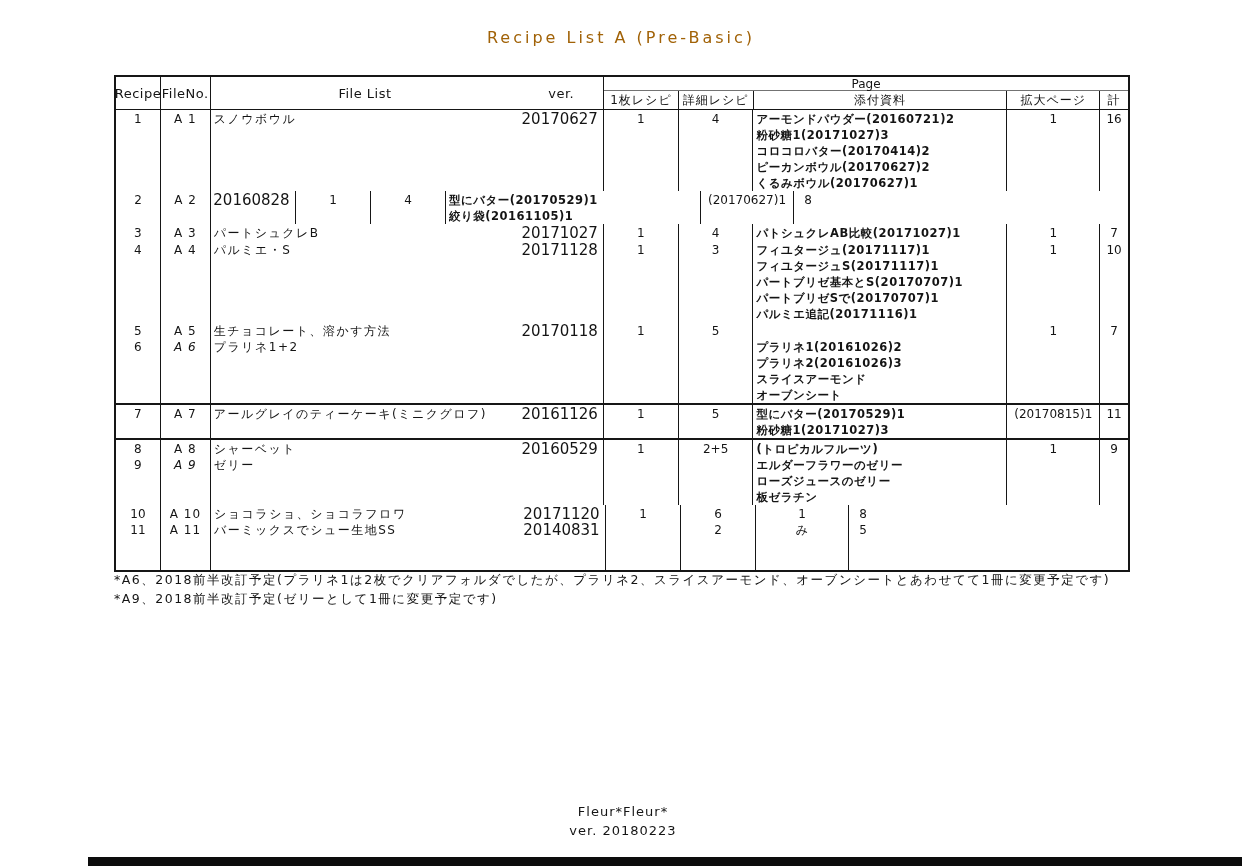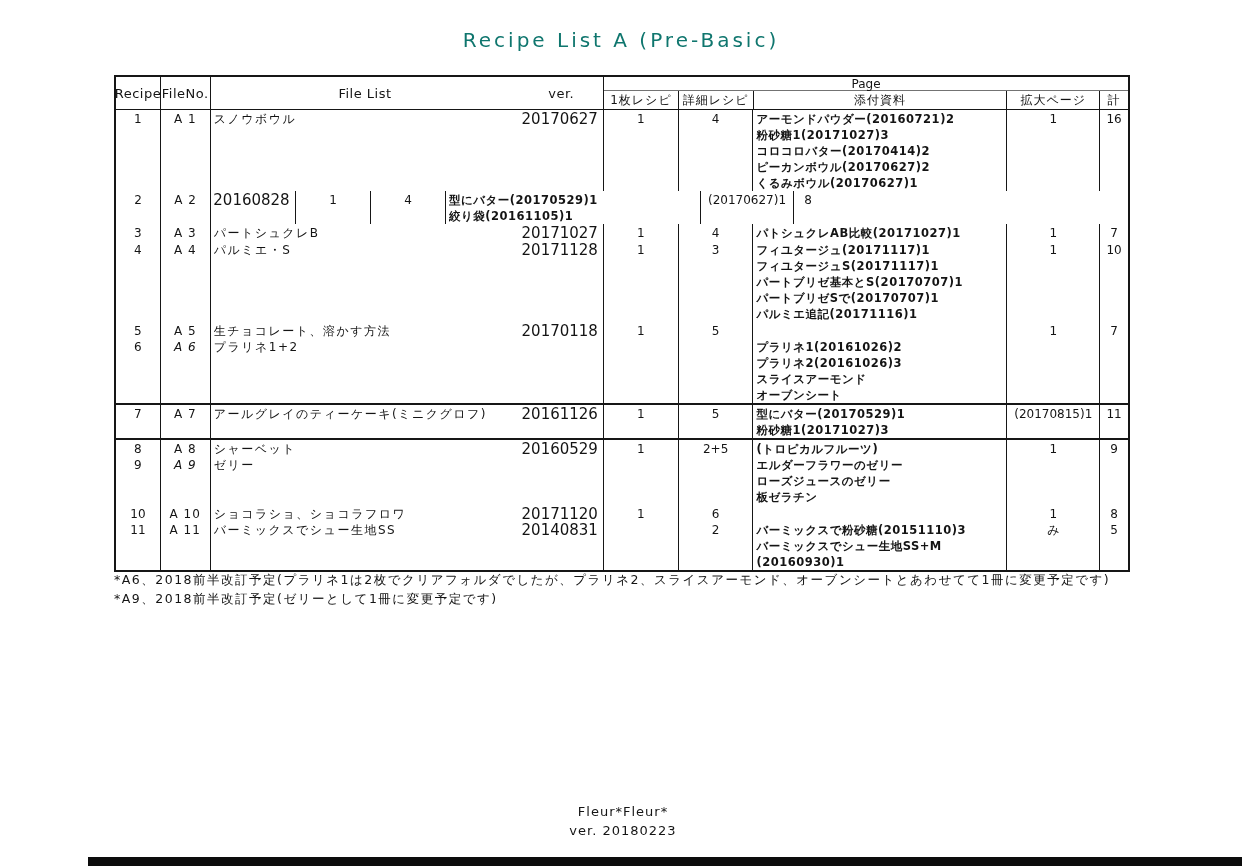--- a/index.html
+++ b/index.html
@@ -4,21 +4,21 @@
 <style>
   * { margin:0; padding:0; box-sizing:border-box; }
   html,body { background:#e8e8e8; }
   body { font-family:"DejaVu Sans","Liberation Sans",sans-serif; }
   .page {
     position:relative; width:1242px; height:866px; background:#ffffff;
     overflow:hidden; color:#111;
   }
   .title {
     position:absolute; top:28px; left:0; right:0; text-align:center;
-    font-size:20px; letter-spacing:3px; color:#0f766e;
+    font-size:16px; letter-spacing:3px; color:#a16207;
   }
   .rtable {
     position:absolute; left:114px; top:75px; width:1016px;
     border:2px solid #161616; background:#fff; font-size:12px; color:#141414;
   }
   .thead { display:flex; border-bottom:1px solid #161616; height:33px; }
   .cell { border-right:1px solid #161616; overflow:hidden; }
   .th { display:flex; align-items:center; justify-content:center; font-size:13px; letter-spacing:0.5px; }
   .th-recipe { width:45px; }
   .th-fileno { width:50px; }
@@ -469,26 +469,20 @@
             <div class="ln"></div>
             <div class="ln"></div>
             <div class="ln"></div>
           </div>
           <div class="cell c-detail">
             <div class="ln">6</div>
             <div class="ln">2</div>
             <div class="ln"></div>
             <div class="ln"></div>
           </div>
-          <div class="cell c-attach">
-            <div class="ln"></div>
-            <div class="ln">バーミックスで粉砂糖(20151110)3</div>
-            <div class="ln">バーミックスでシュー生地SS+M</div>
-            <div class="ln">(20160930)1</div>
-          </div>
           <div class="cell c-enlarge">
             <div class="ln">1</div>
             <div class="ln">み</div>
             <div class="ln"></div>
             <div class="ln"></div>
           </div>
           <div class="cell c-total">
             <div class="ln">8</div>
             <div class="ln">5</div>
             <div class="ln"></div>

